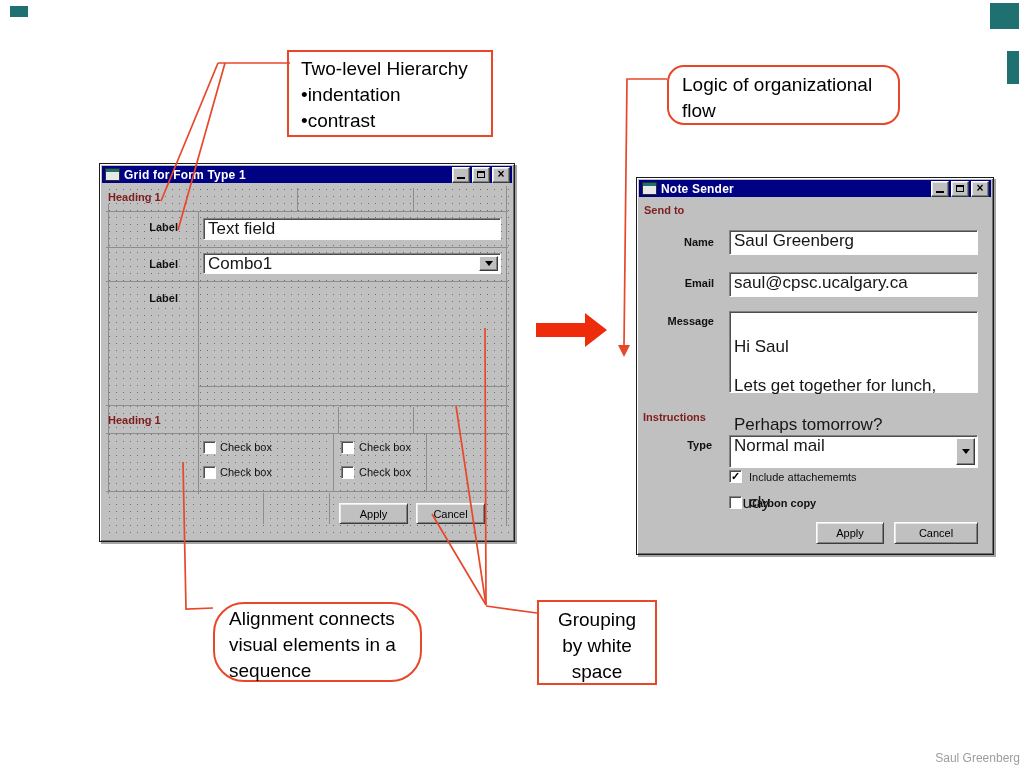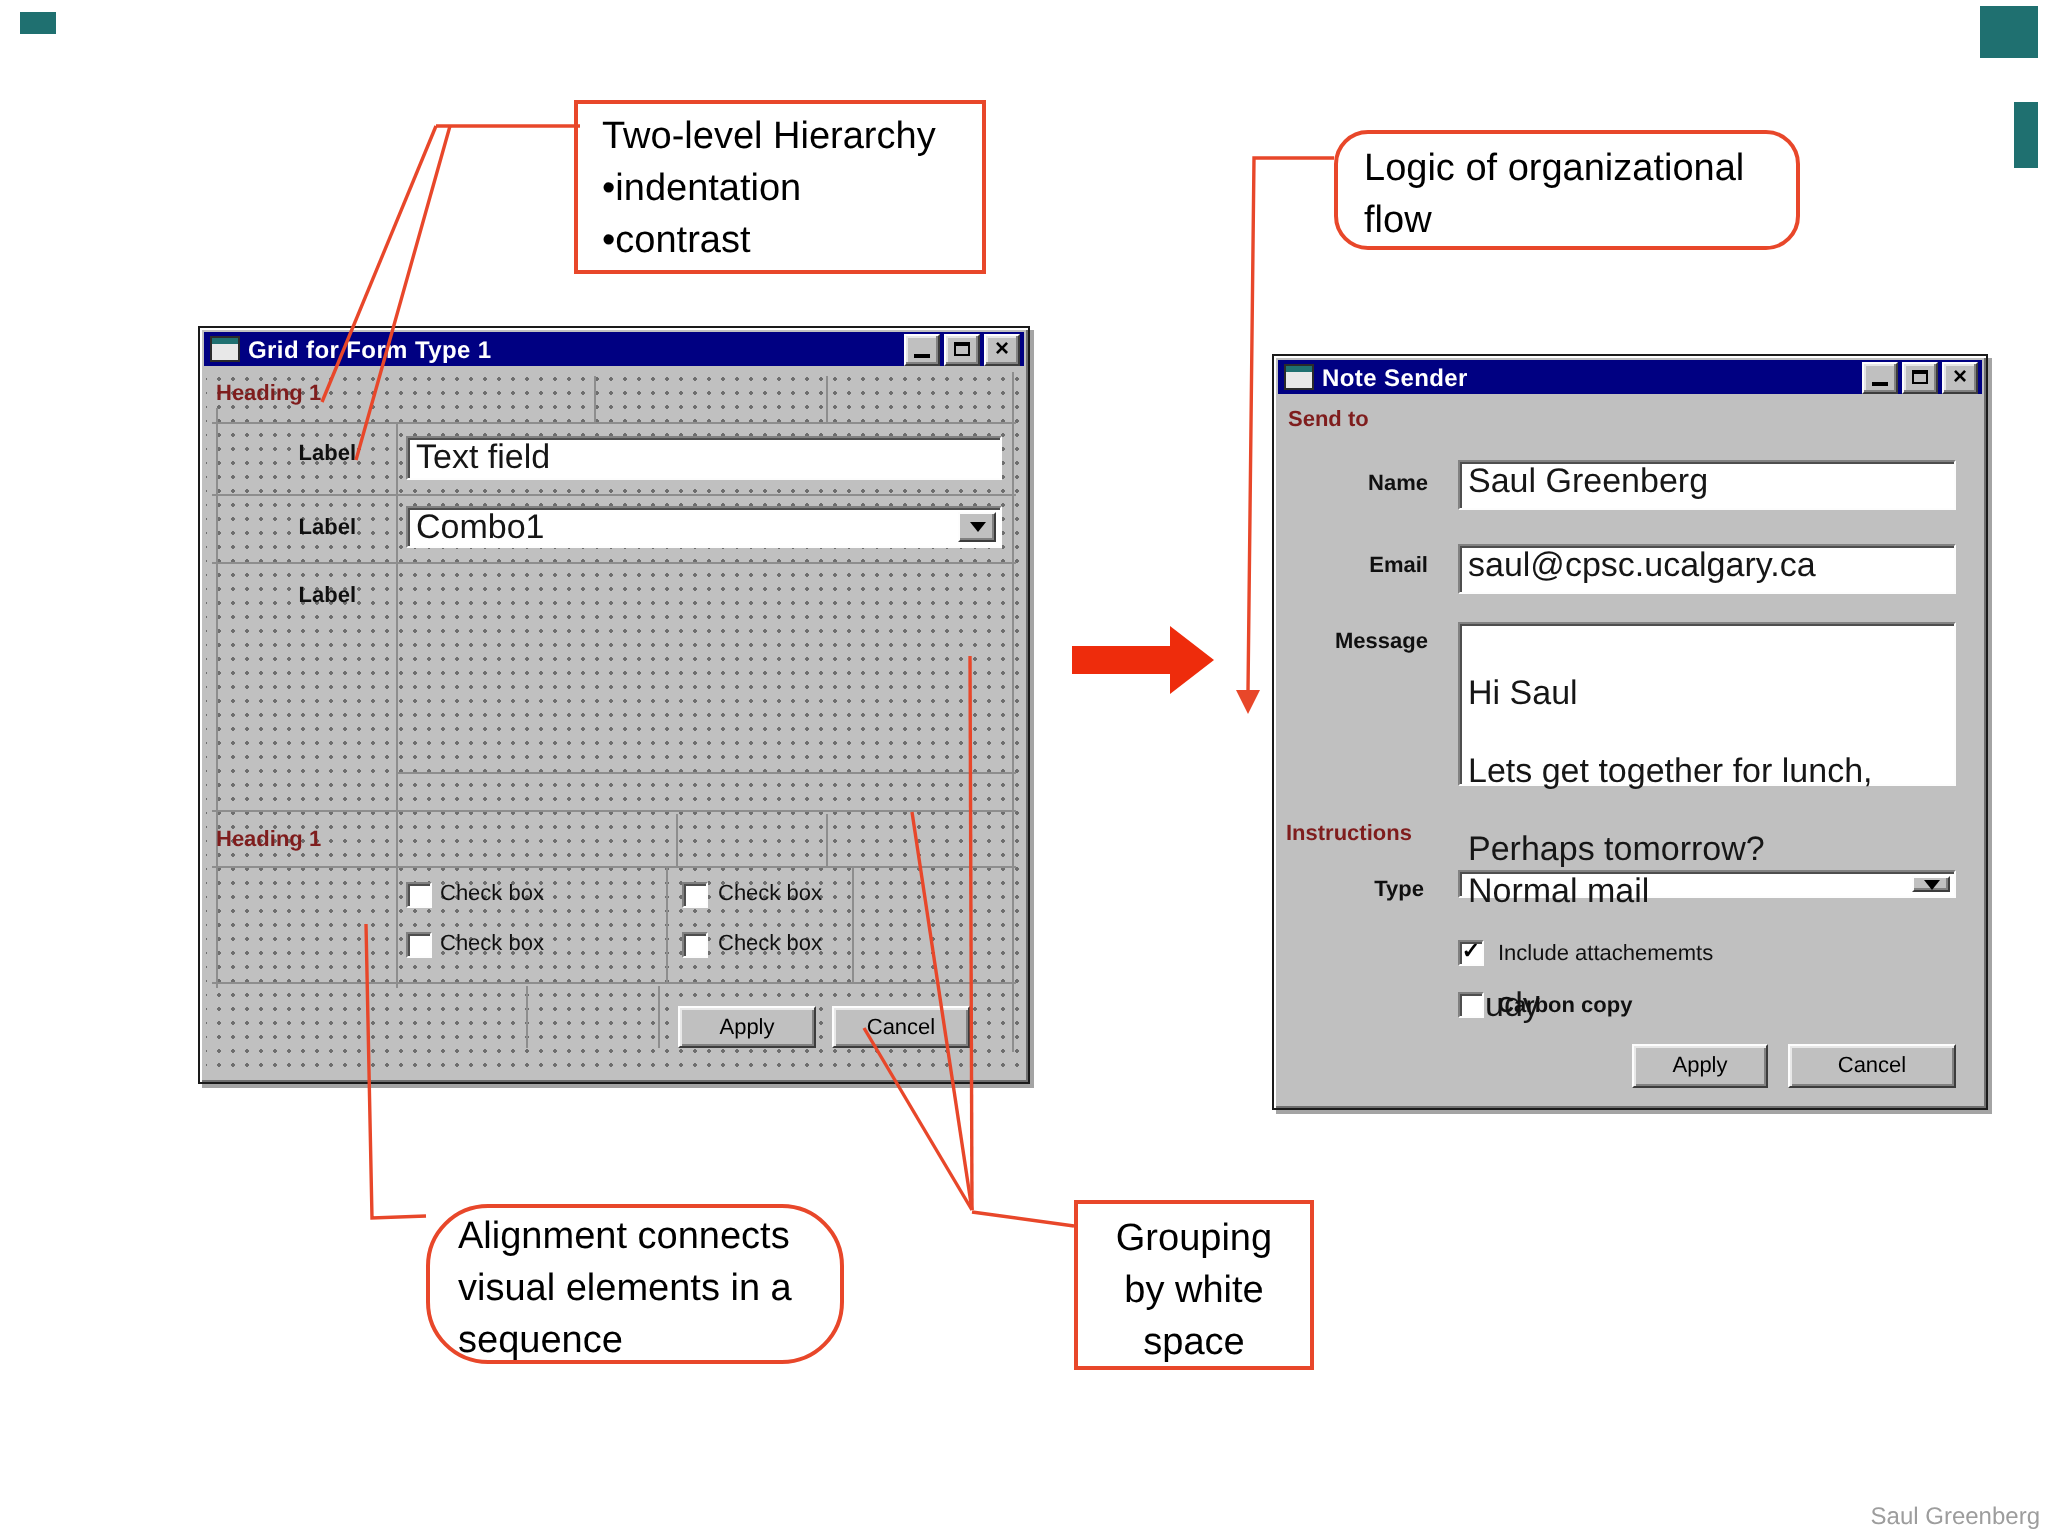--- a/index.html
+++ b/index.html
@@ -187,21 +187,21 @@
         <div class="msg-line">Lets get together for lunch,</div>
         <div class="msg-line">Perhaps tomorrow?</div>
         <div class="msg-line"></div>
         <div class="msg-line">Judy</div>
       </div>
     </div>
 
     <div class="heading" style="left:6px;top:233px;">Instructions</div>
 
     <div class="flabel" style="left:25px;top:261px;width:50px;">Type</div>
-    <div class="sunken" style="left:92px;top:257px;width:249px;height:14px;">
+    <div class="sunken" style="left:92px;top:257px;width:249px;height:33px;">
       <div class="fieldtext">Normal mail</div>
       <span class="combo-btn">
           <span class="arrow-down"></span>
         </span>
     </div>
 
     <span class="cbbox" style="left:92px;top:292px;">
       <span class="checkglyph">✓</span>
     </span>
     <span class="cblabel" style="left:112px;top:293px;">Include attachememts</span>

